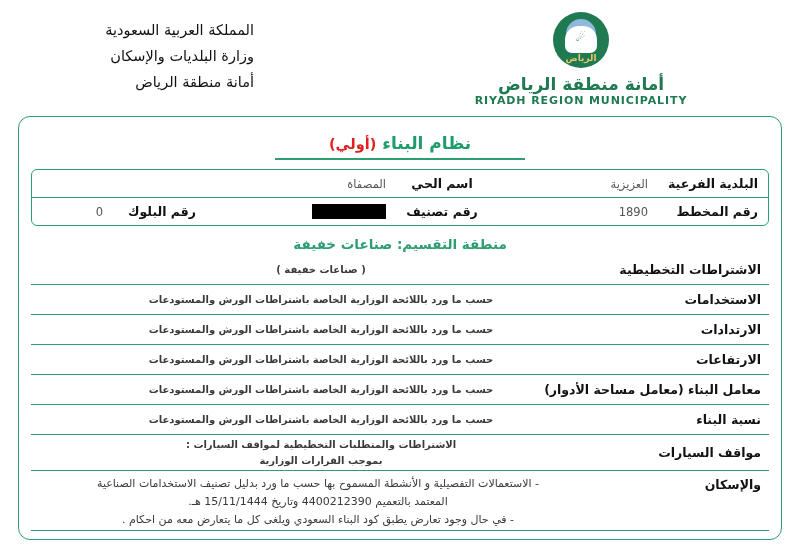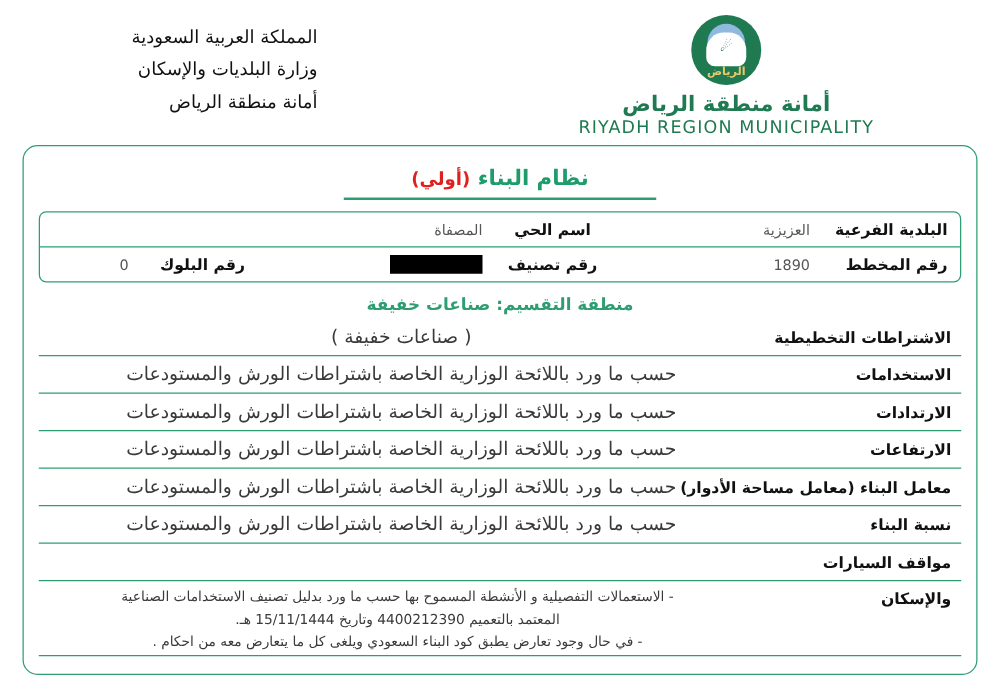--- a/index.html
+++ b/index.html
@@ -100,22 +100,22 @@
   }
   .logo-ar {
     margin-top: 6px;
     font-size: 17px;
     font-weight: bold;
     color: #1f7a52;
     letter-spacing: 0.5px;
     white-space: nowrap;
   }
   .logo-en {
-    font-size: 14px;
-    font-weight: normal;
+    font-size: 11px;
+    font-weight: bold;
     color: #1f7a52;
     letter-spacing: 0.9px;
     direction: ltr;
     white-space: nowrap;
   }
 
   
   .card {
     margin: 8px 18px 0 18px;
     border: 1.6px solid #2e9e72;
@@ -213,26 +213,27 @@
     font-size: 12.5px;
     font-weight: bold;
     color: #111;
     text-align: right;
     padding-right: 8px;
     box-sizing: border-box;
     white-space: nowrap;
   }
   .spec-value {
     flex: 1;
-    font-size: 15px;
+    font-size: 10px;
     color: #3a3a3a;
     text-align: center;
     padding-left: 20px;
     box-sizing: border-box;
     line-height: 1.55;
+    font-weight: bold;
   }
   .spec-value.multiline { text-align: center; }
   .spec-value .ln { display: block; }
   .notes-value {
     flex: 1;
     font-size: 11px;
     color: #3a3a3a;
     text-align: center;
     line-height: 1.62;
     padding-left: 14px;
@@ -324,20 +325,24 @@
     <div class="spec-value">حسب ما ورد باللائحة الوزارية الخاصة باشتراطات الورش والمستودعات</div>
   </div>
 
   <div class="spec-row">
     <div class="spec-label">نسبة البناء</div>
     <div class="spec-value">حسب ما ورد باللائحة الوزارية الخاصة باشتراطات الورش والمستودعات</div>
   </div>
 
   <div class="spec-row">
     <div class="spec-label">مواقف السيارات</div>
+    <div class="spec-value multiline">
+      <span class="ln">الاشتراطات والمتطلبات التخطيطية لمواقف السيارات :</span>
+      <span class="ln">بموجب القرارات الوزارية</span>
+    </div>
   </div>
 
   <div class="spec-row notes">
     <div class="spec-label">والإسكان</div>
     <div class="notes-value">
       <span class="ln">- الاستعمالات التفصيلية و الأنشطة المسموح بها حسب ما ورد بدليل تصنيف الاستخدامات الصناعية</span>
       <span class="ln">المعتمد بالتعميم 4400212390 وتاريخ 15/11/1444 هـ.</span>
       <span class="ln">- في حال وجود تعارض يطبق كود البناء السعودي ويلغى كل ما يتعارض معه من احكام .</span>
     </div>
   </div>

